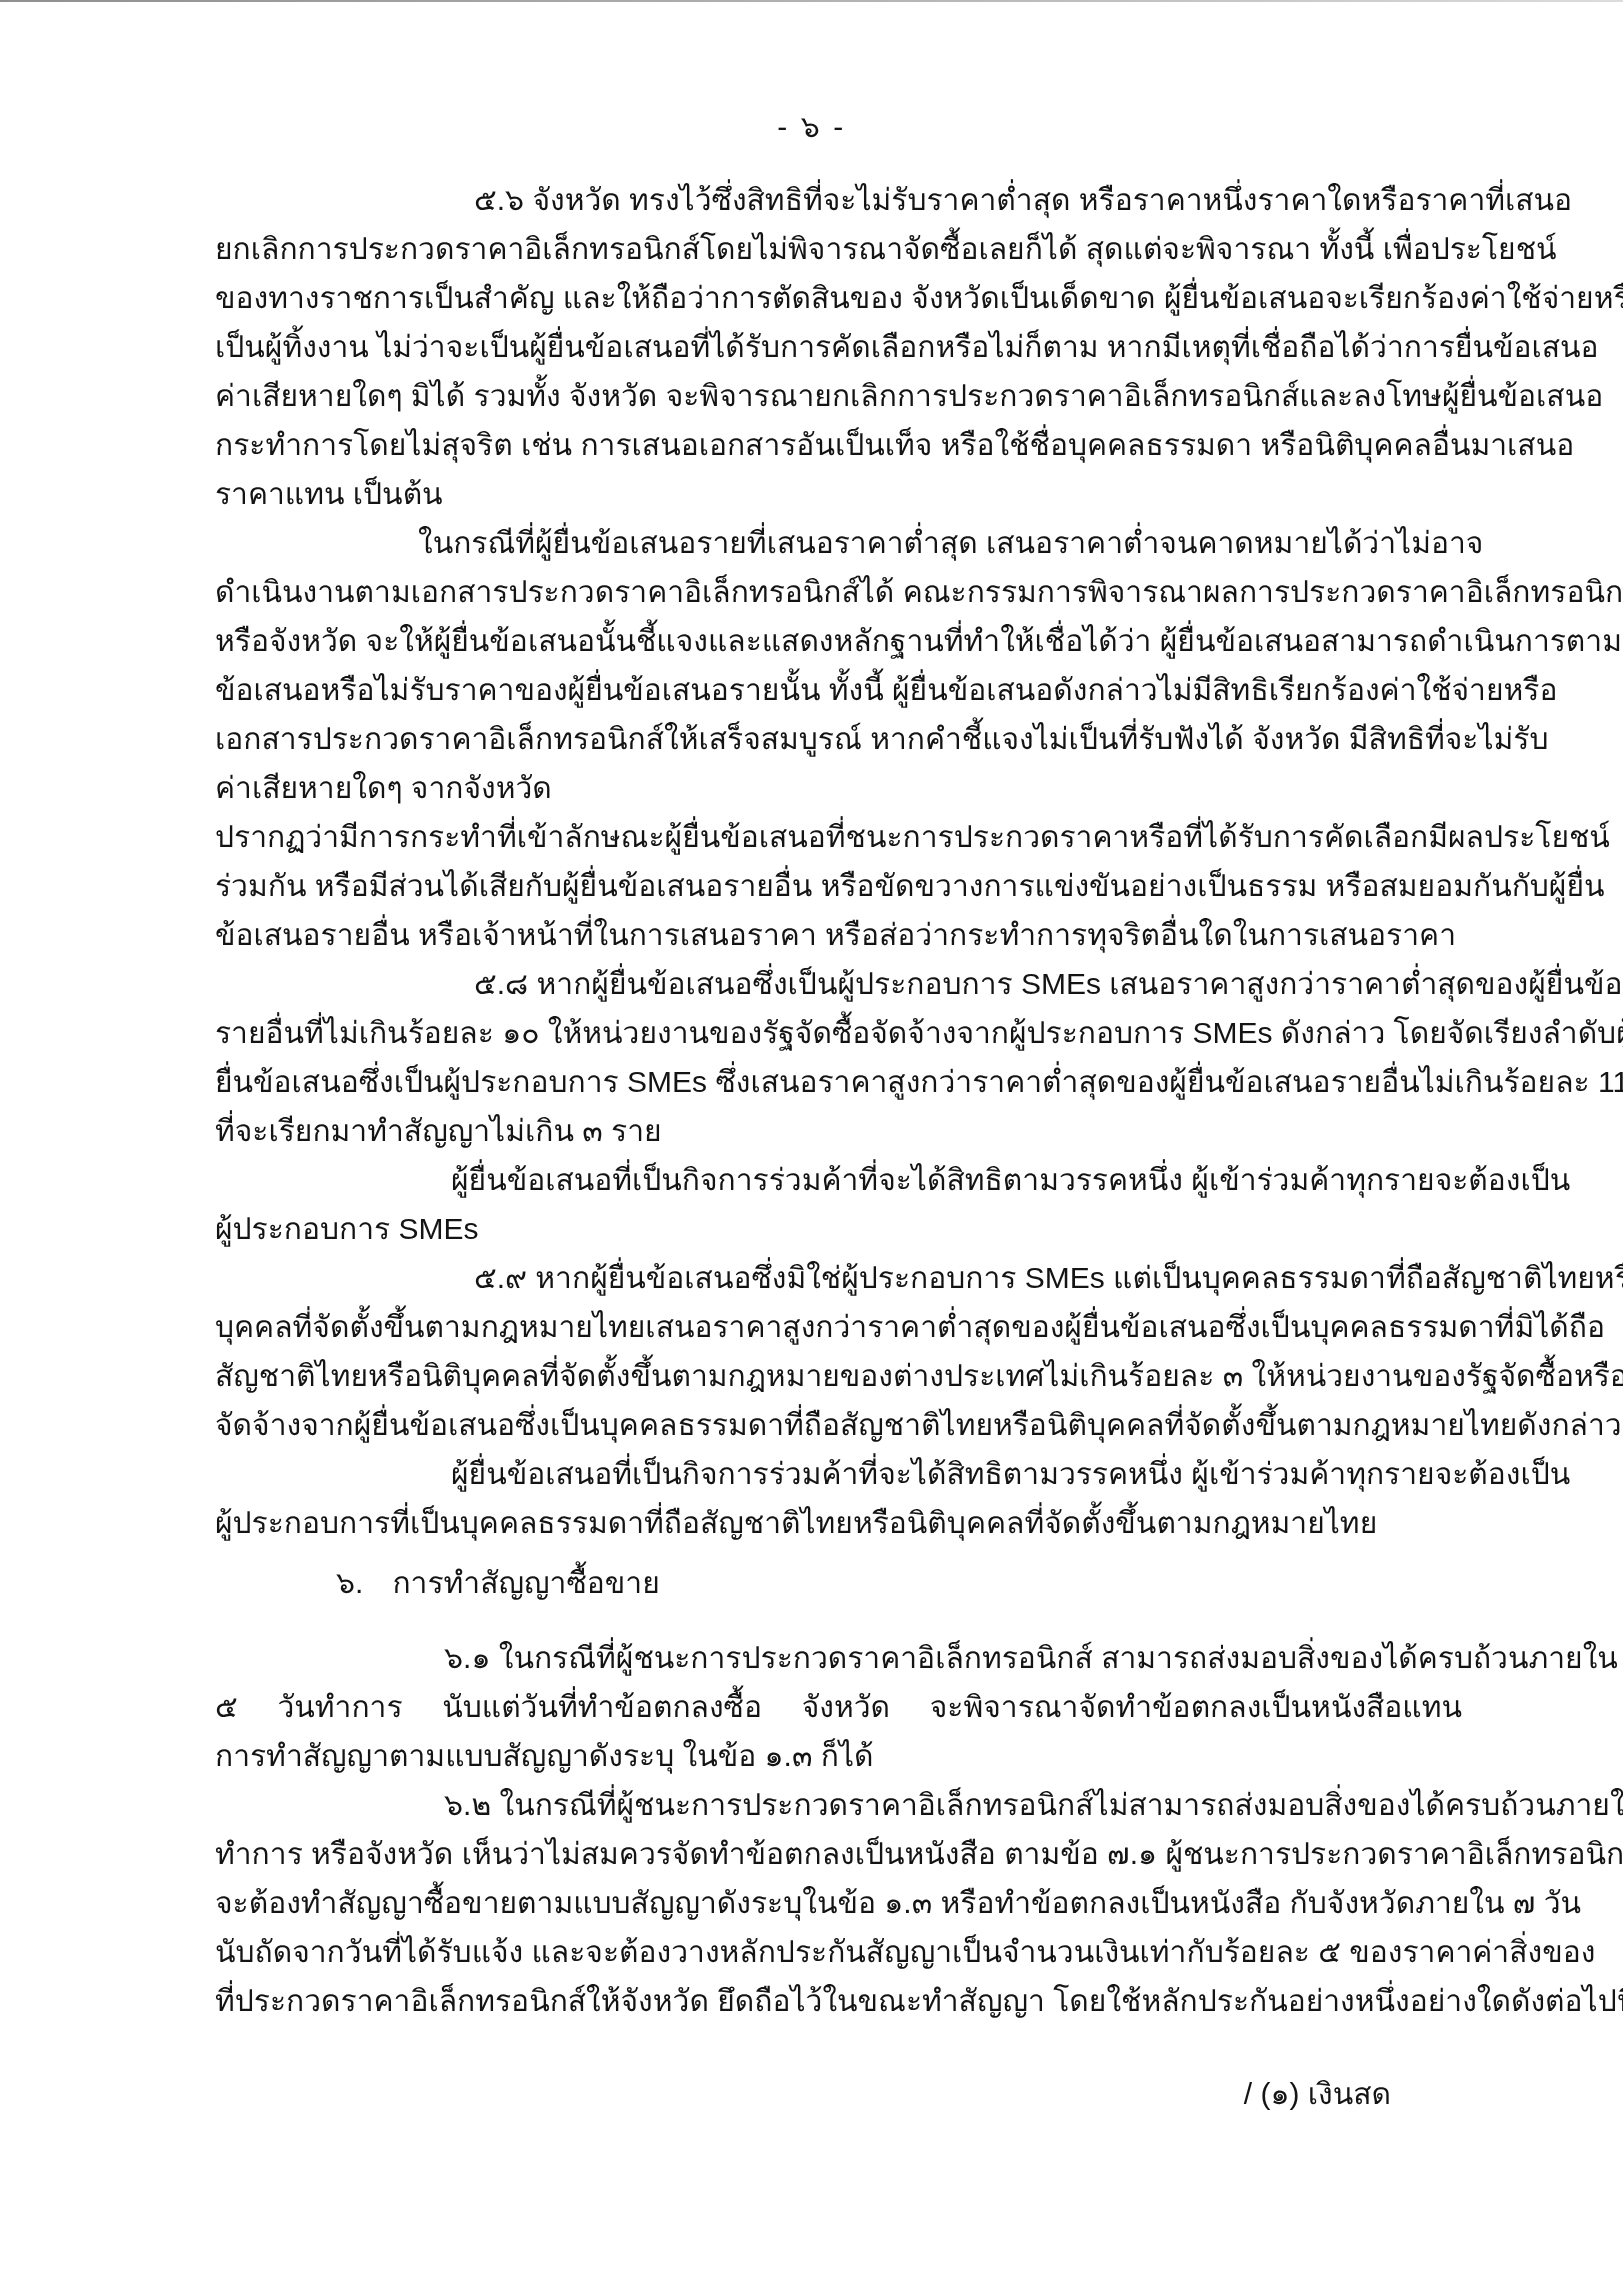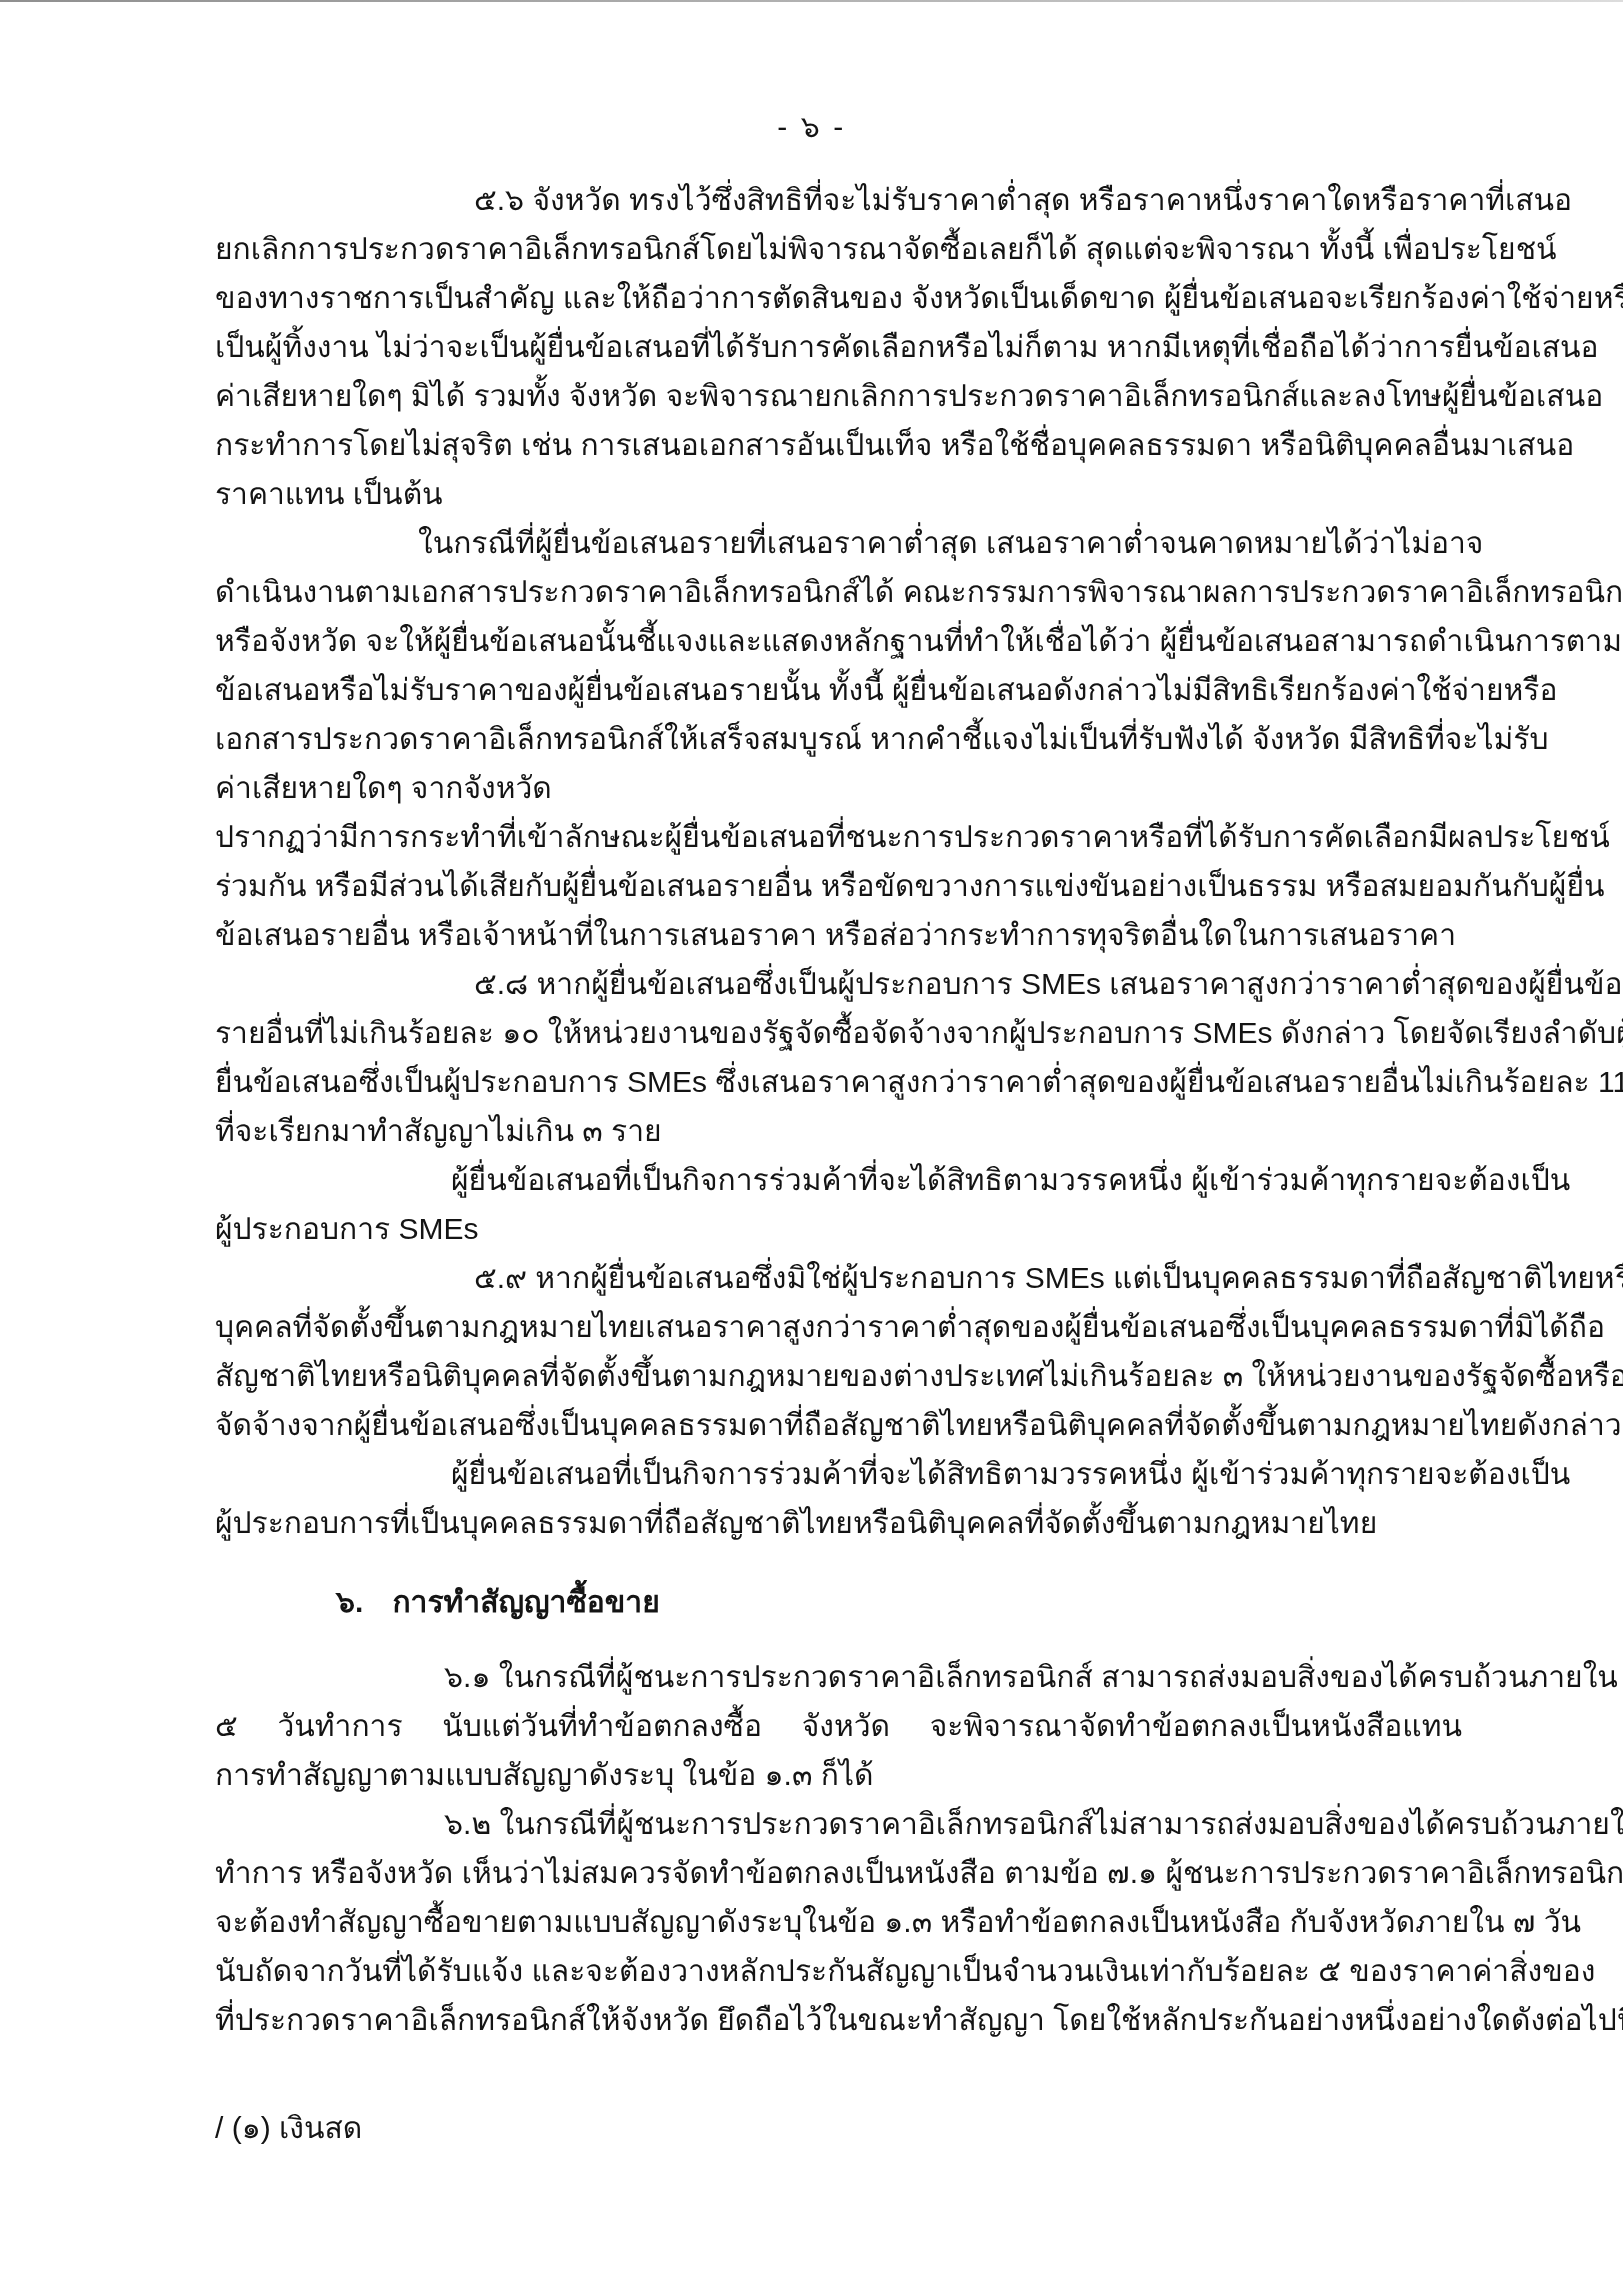--- a/index.html
+++ b/index.html
@@ -31,28 +31,29 @@
     text-align:justify;
     text-align-last:justify;
   }
   .line.last { text-align-last:left; }
   
   .p-item  .line.first { padding-left:259px; }
   .p-sub   .line.first { padding-left:203px; }
   .p-sub2  .line.first { padding-left:236px; }
   .p-item6 .line.first { padding-left:229px; }
   .section-heading {
-    margin:30px 0 26px 0;
+    margin:11px 0 26px 0;
     padding-left:121px;
     height:49px; line-height:49px;
-    font-weight:bold;
+    font-weight:normal;
   }
   .section-heading .num { margin-right:29px; }
   .footer-note {
-    margin-top:60px;
+    margin-top:45px;
+    text-align:right;
     padding-right:71px;
   }
 </style>
 </head>
 <body>
 
 <div class="page">
 
   <div class="scan-edge"></div>
 

